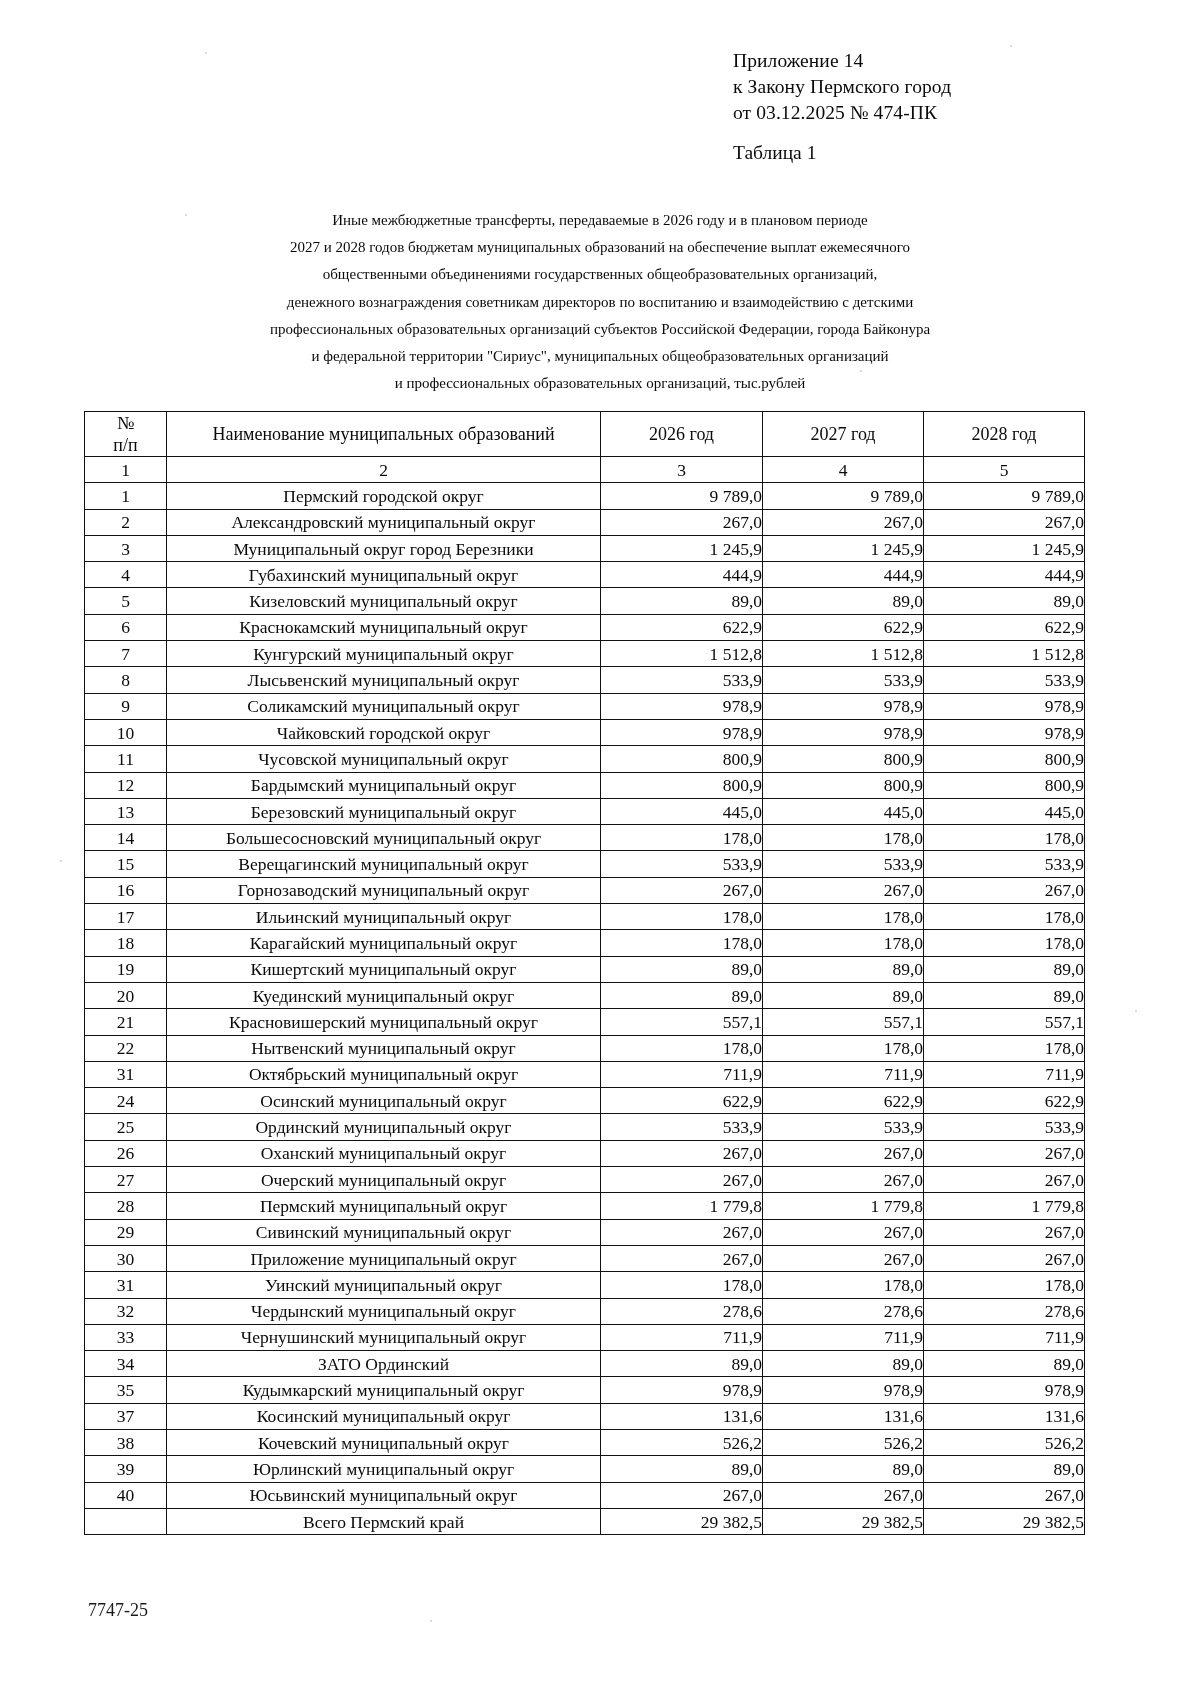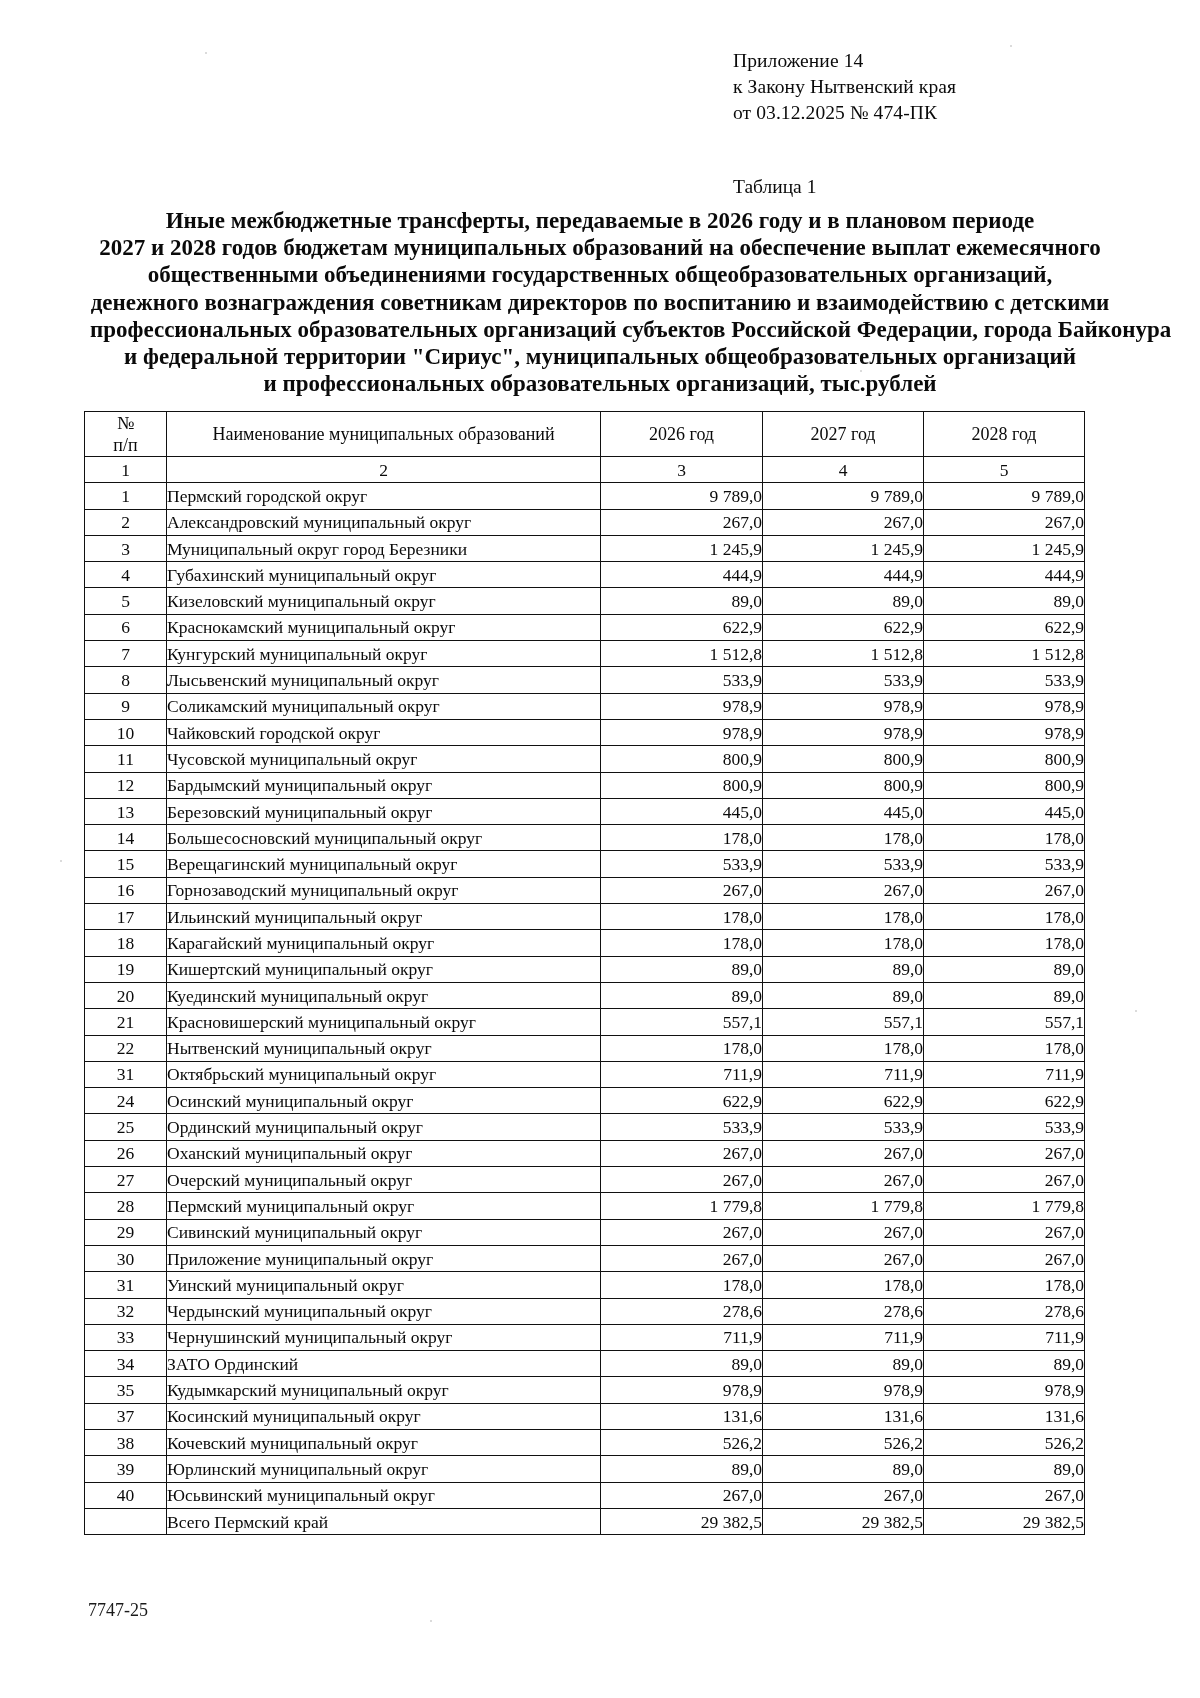--- a/index.html
+++ b/index.html
@@ -32,32 +32,31 @@
     line-height: 26px;
     letter-spacing: 0.1px;
   }
   .ref-block div { white-space: nowrap; }
   .table-label {
     position: absolute;
     left: 733px;
     top: 140px;
     font-size: 19.5px;
     line-height: 26px;
-    margin-top: 34px;
   }
 
   
   .doc-title {
     position: absolute;
     left: 90px;
     top: 207px;
     width: 1020px;
     text-align: center;
-    font-weight: bold;
-    font-size: 23px;
+    font-weight: normal;
+    font-size: 15px;
     line-height: 27.2px;
   }
   .doc-title .tl { display: block; white-space: nowrap; }
 
   
   .tbl-wrap {
     position: absolute;
     left: 84px;
     top: 411px;
     width: 1000px;
@@ -89,21 +88,21 @@
     line-height: 23px;
   }
   .colnum-cell {
     text-align: center;
     height: 27px;
   }
   .num-cell {
     text-align: center;
   }
   .name-cell {
-    text-align: left;
+    text-align: center;
     padding-left: 7px;
     white-space: nowrap;
   }
   .val-cell {
     text-align: right;
     padding-right: 6px;
     white-space: nowrap;
   }
 
   
@@ -125,21 +124,21 @@
     border-radius: 50%;
   }
 </style>
 </head>
 <body>
 
 <div class="page">
 
   <div class="ref-block">
     <div>Приложение 14</div>
-    <div>к Закону Нытвенский края</div>
+    <div>к Закону Пермского город</div>
     <div>от 03.12.2025 № 474-ПК</div>
   </div>
 
   <div class="table-label">Таблица 1</div>
 
   <div class="doc-title">
     <span class="tl">Иные межбюджетные трансферты, передаваемые в 2026 году и в плановом периоде</span>
     <span class="tl">2027 и 2028 годов бюджетам муниципальных образований на обеспечение выплат ежемесячного</span>
     <span class="tl">общественными объединениями государственных общеобразовательных организаций,</span>
     <span class="tl">денежного вознаграждения советникам директоров по воспитанию и взаимодействию с детскими</span>

